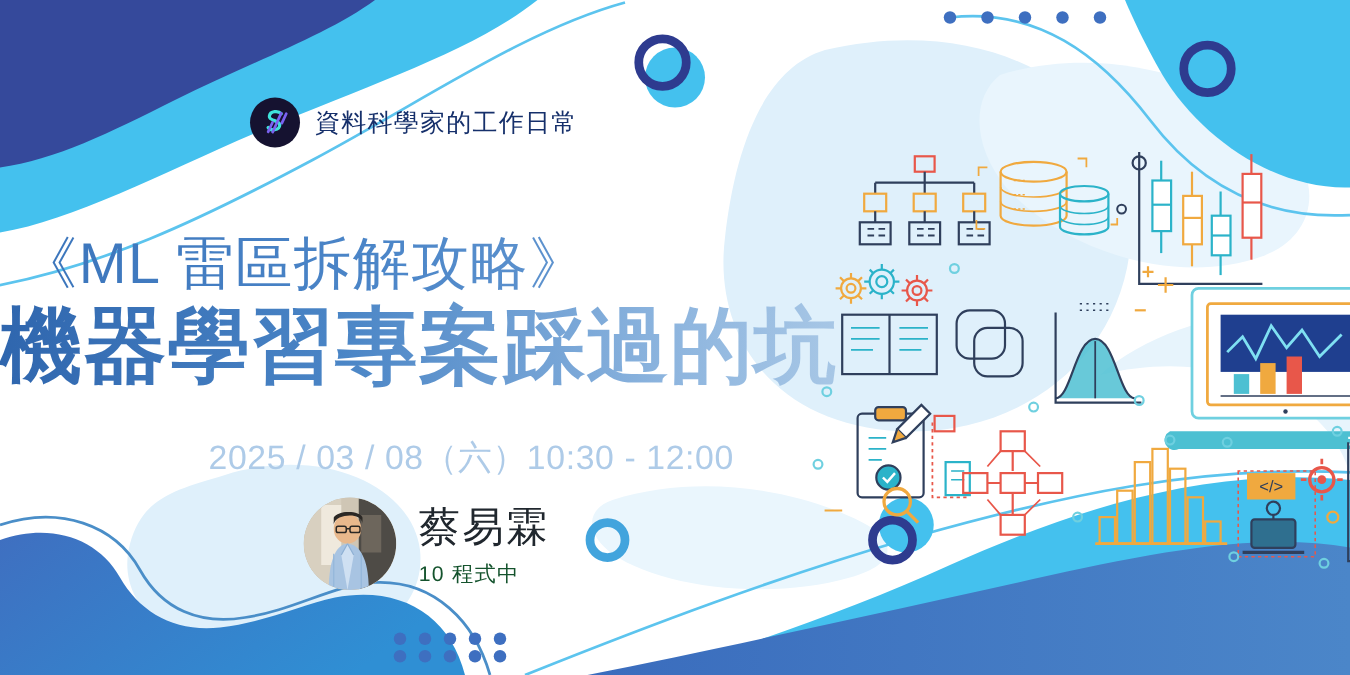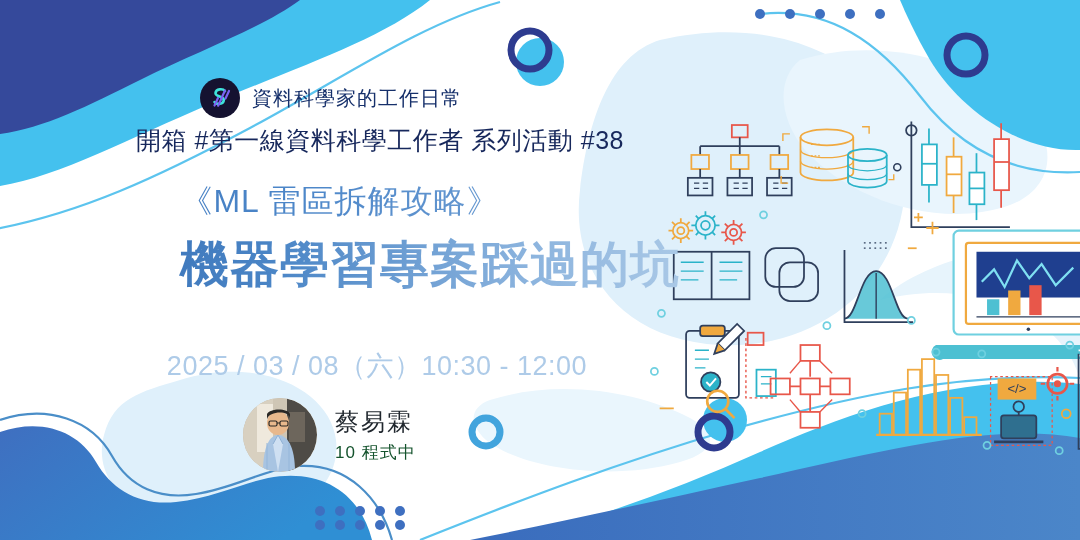--- a/index.html
+++ b/index.html
@@ -56,38 +56,37 @@
     top: 124px;
     font-size: 25px;
     color: #17285c;
     letter-spacing: 0.5px;
     white-space: nowrap;
   }
 
   
   .title-1 {
     position: absolute;
-    left: 0; top: 180px;
+    left: 16px; top: 180px;
     width: 680px;
-    text-align: center;
-    font-size: 32px;
+    font-size: 46px;
     font-weight: normal;
     letter-spacing: 1px;
     white-space: nowrap;
     background-image: linear-gradient(90deg, #3a74bb 0%, #4d87c9 45%, #7fa9d8 100%);
     -webkit-background-clip: text;
     background-clip: text;
     color: transparent;
   }
   .title-2 {
     position: absolute;
     left: 0; top: 232px;
     width: 680px;
-    text-align: right;
-    font-size: 49px;
+    text-align: left;
+    font-size: 66px;
     font-weight: bold;
     letter-spacing: 1px;
     white-space: nowrap;
     background-image: linear-gradient(90deg, #2f66ae 0%, #4a85c6 40%, #8cb4de 78%, #a9c8e6 100%);
     -webkit-background-clip: text;
     background-clip: text;
     color: transparent;
   }
 
   
@@ -115,21 +114,21 @@
   .avatar {
     width: 74px; height: 74px;
     border-radius: 50%;
     overflow: hidden;
     flex: none;
     position: relative;
     background: #c9bfae;
   }
   .speaker-text { display: flex; flex-direction: column; gap: 3px; }
   .speaker-name {
-    font-size: 24px;
+    font-size: 33px;
     color: #20272e;
     letter-spacing: 2px;
     white-space: nowrap;
   }
   .speaker-title {
     font-size: 17px;
     color: #14532d;
     letter-spacing: 1px;
     white-space: nowrap;
   }
@@ -533,21 +532,20 @@
             <path d="M20,7.5 L16.5,15"></path>
             <path d="M24,8 L20.5,15.5"></path>
             <path d="M13,15 L9.5,22.5"></path>
             <path d="M16.6,15.2 L13.1,22.7"></path>
           </g>
         </svg>
       </span>
       <span class="brand-name">資料科學家的工作日常</span>
     </div>
 
-    <div class="series-line">開箱 #第一線資料科學工作者 系列活動 #38</div>
 
     <div class="title-1">《ML 雷區拆解攻略》</div>
     <div class="title-2">機器學習專案踩過的坑</div>
 
     <div class="date-line">2025 / 03 / 08（六）10:30 - 12:00</div>
 
     <div class="speaker">
       <span class="avatar">
         <svg width="74" height="74" viewBox="0 0 74 74" aria-hidden="true">
           <defs>

